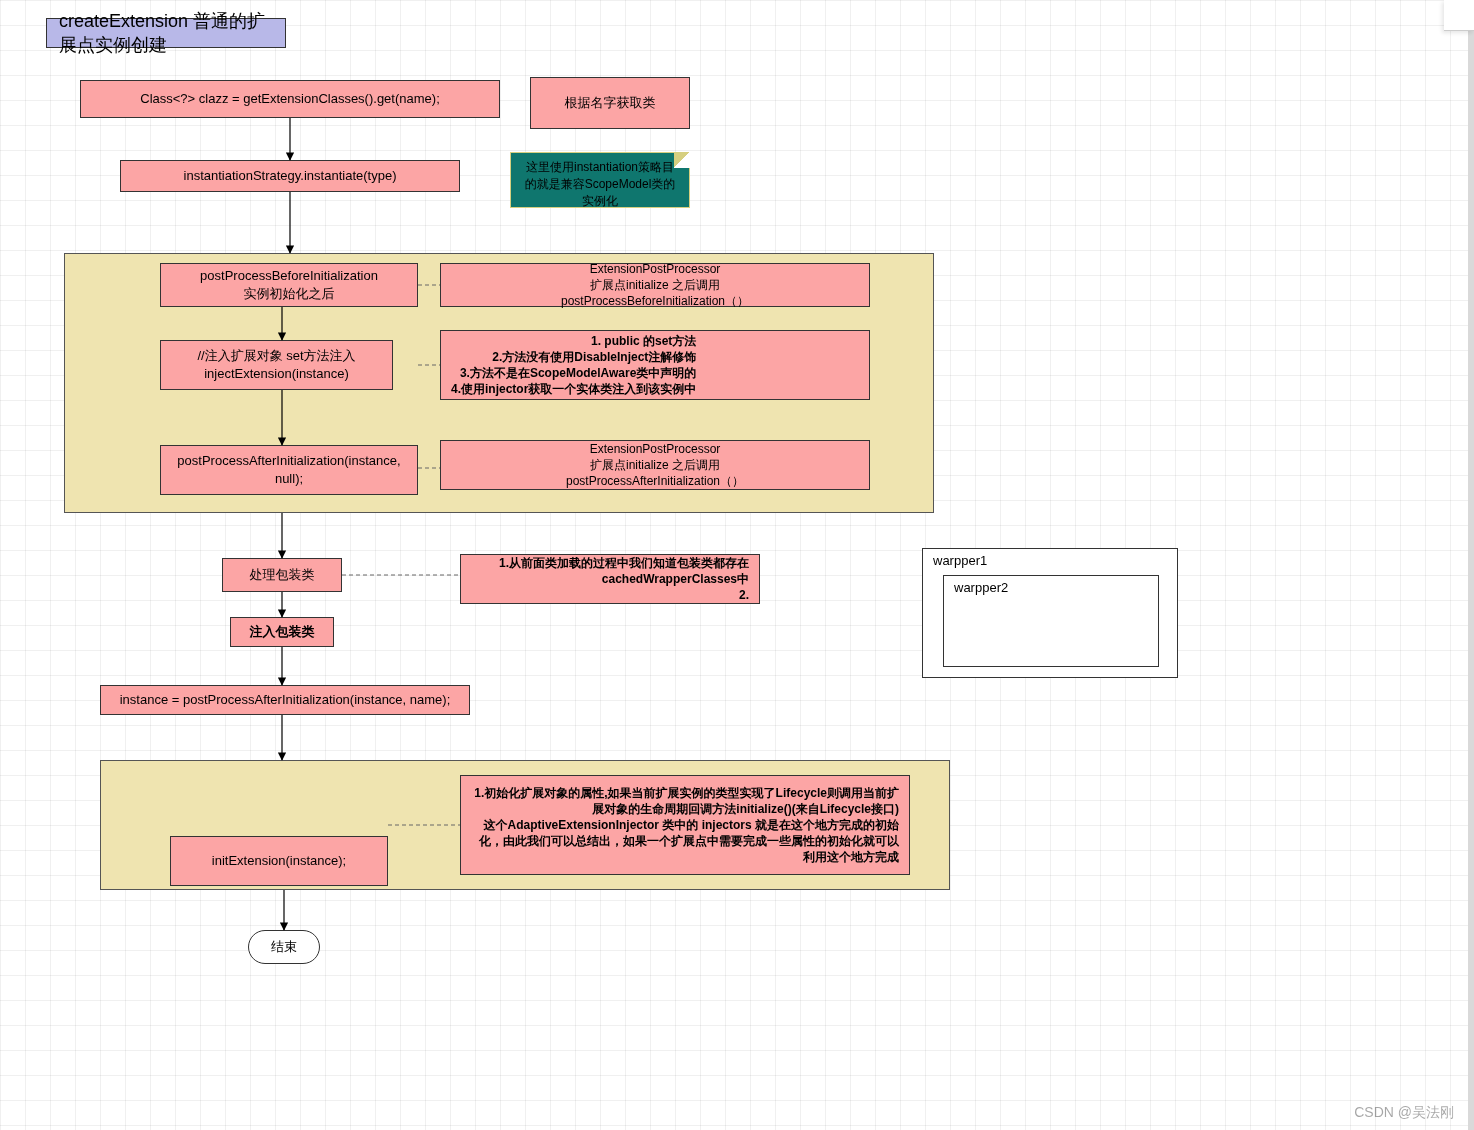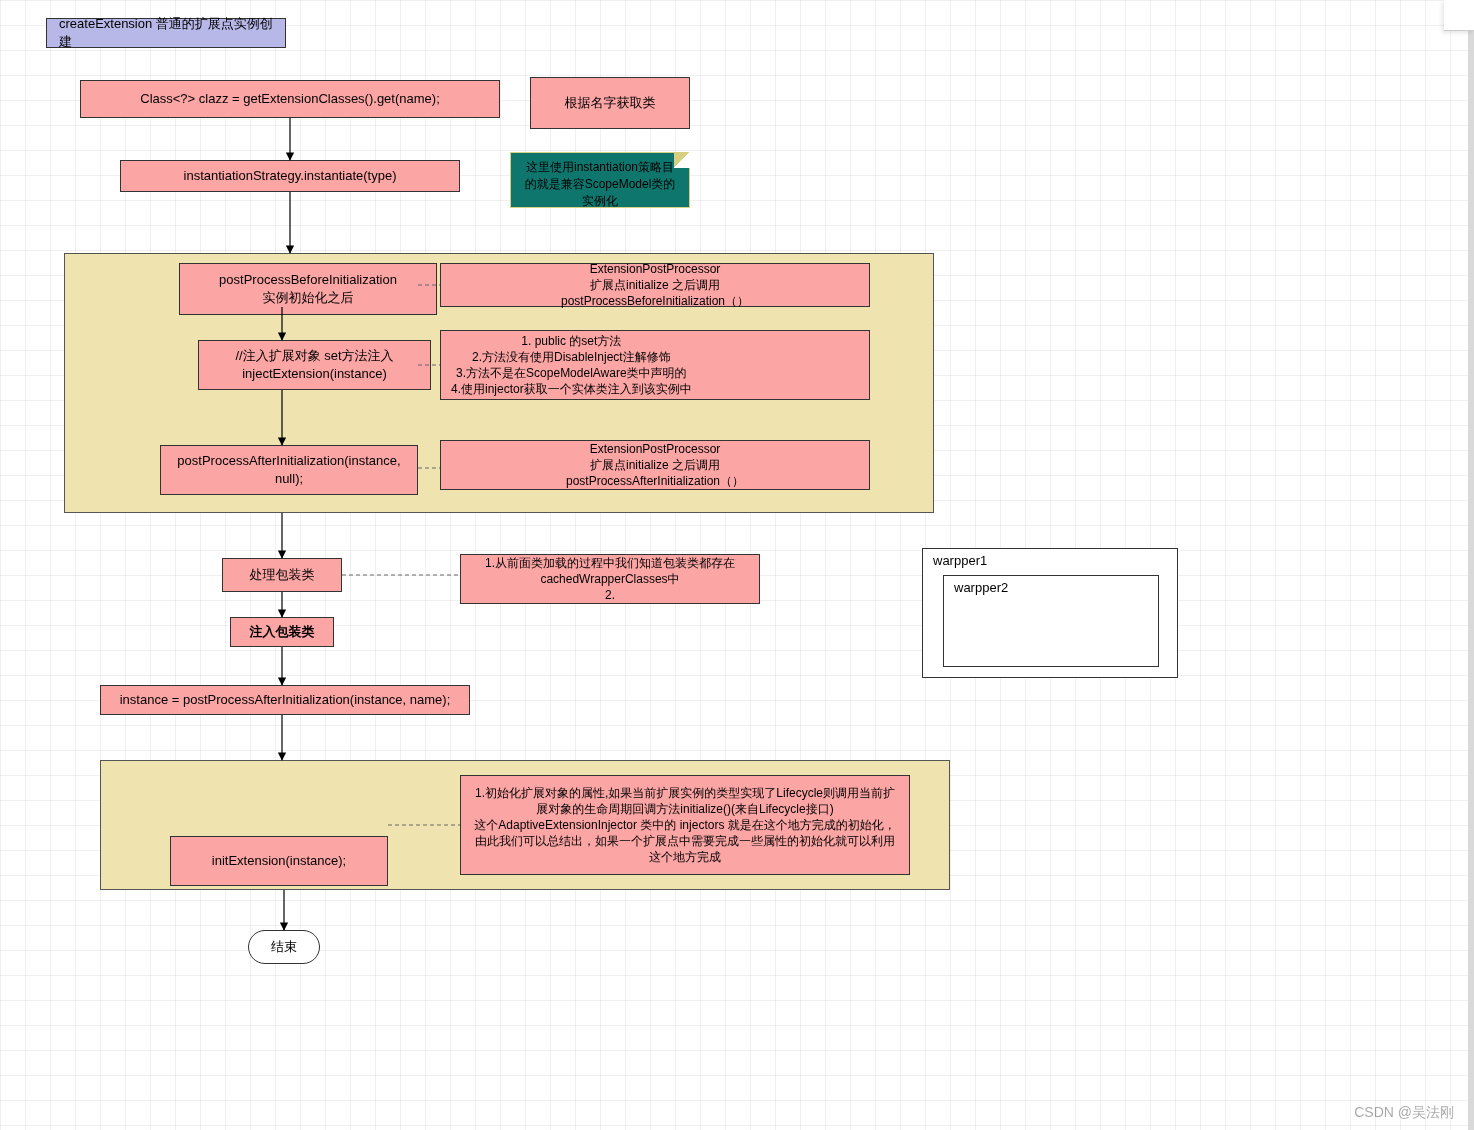--- a/index.html
+++ b/index.html
@@ -28,27 +28,27 @@
     background: #fca5a5;
     border: 1px solid #333;
     display: flex;
     align-items: center;
     justify-content: center;
     text-align: center;
     padding: 6px 10px;
     box-sizing: border-box;
     line-height: 1.35;
   }
-  .box.left { text-align: center; justify-content: flex-start; }
+  .box.left { text-align: right; justify-content: flex-start; font-weight: bold; }
   .title-box {
     position: absolute;
     background: #b8b8e8;
     border: 1px solid #333;
     display: flex; align-items: center; justify-content: center;
-    padding: 6px 12px; box-sizing: border-box; font-size: 13px;
+    padding: 6px 12px; box-sizing: border-box; font-size: 18px;
   }
   .note {
     position: absolute;
     background: #0f766e;
     border: 1px solid #d6cf80;
     padding: 6px 10px;
     box-sizing: border-box;
     text-align: center;
     line-height: 1.4;
   }
@@ -117,27 +117,27 @@
 <div class="title-box" style="left:46px; top:18px; width:240px; height:30px;">createExtension 普通的扩展点实例创建</div>
 
 <div class="box" style="left:80px; top:80px; width:420px; height:38px;">Class&lt;?&gt; clazz = getExtensionClasses().get(name);</div>
 <div class="box" style="left:530px; top:77px; width:160px; height:52px;">根据名字获取类</div>
 
 <div class="box" style="left:120px; top:160px; width:340px; height:32px;">instantiationStrategy.instantiate(type)</div>
 <div class="note" style="left:510px; top:152px; width:180px; height:56px; font-size:12px;">这里使用instantiation策略目的就是兼容ScopeModel类的实例化</div>
 
 <div class="region" style="left:64px; top:253px; width:870px; height:260px;"></div>
 
-<div class="box" style="left:160px; top:263px; width:258px; height:52px; white-space:pre-line;margin-left:19px;">postProcessBeforeInitialization
+<div class="box" style="left:160px; top:263px; width:258px; height:44px; white-space:pre-line;">postProcessBeforeInitialization
 实例初始化之后</div>
 <div class="box" style="left:440px; top:263px; width:430px; height:44px; white-space:pre-line; font-size:12px;">ExtensionPostProcessor
 扩展点initialize 之后调用
 postProcessBeforeInitialization（）</div>
 
-<div class="box" style="left:160px; top:340px; width:233px; height:50px; white-space:pre-line;margin-left:38px;">//注入扩展对象 set方法注入
+<div class="box" style="left:160px; top:340px; width:233px; height:50px; white-space:pre-line;">//注入扩展对象 set方法注入
 injectExtension(instance)</div>
 <div class="box left" style="left:440px; top:330px; width:430px; height:70px; white-space:pre-line; font-size:12px;">1. public 的set方法
 2.方法没有使用DisableInject注解修饰
 3.方法不是在ScopeModelAware类中声明的
 4.使用injector获取一个实体类注入到该实例中</div>
 
 <div class="box" style="left:160px; top:445px; width:258px; height:50px;">postProcessAfterInitialization(instance, null);</div>
 <div class="box" style="left:440px; top:440px; width:430px; height:50px; white-space:pre-line; font-size:12px;">ExtensionPostProcessor
 扩展点initialize 之后调用
 postProcessAfterInitialization（）</div>

